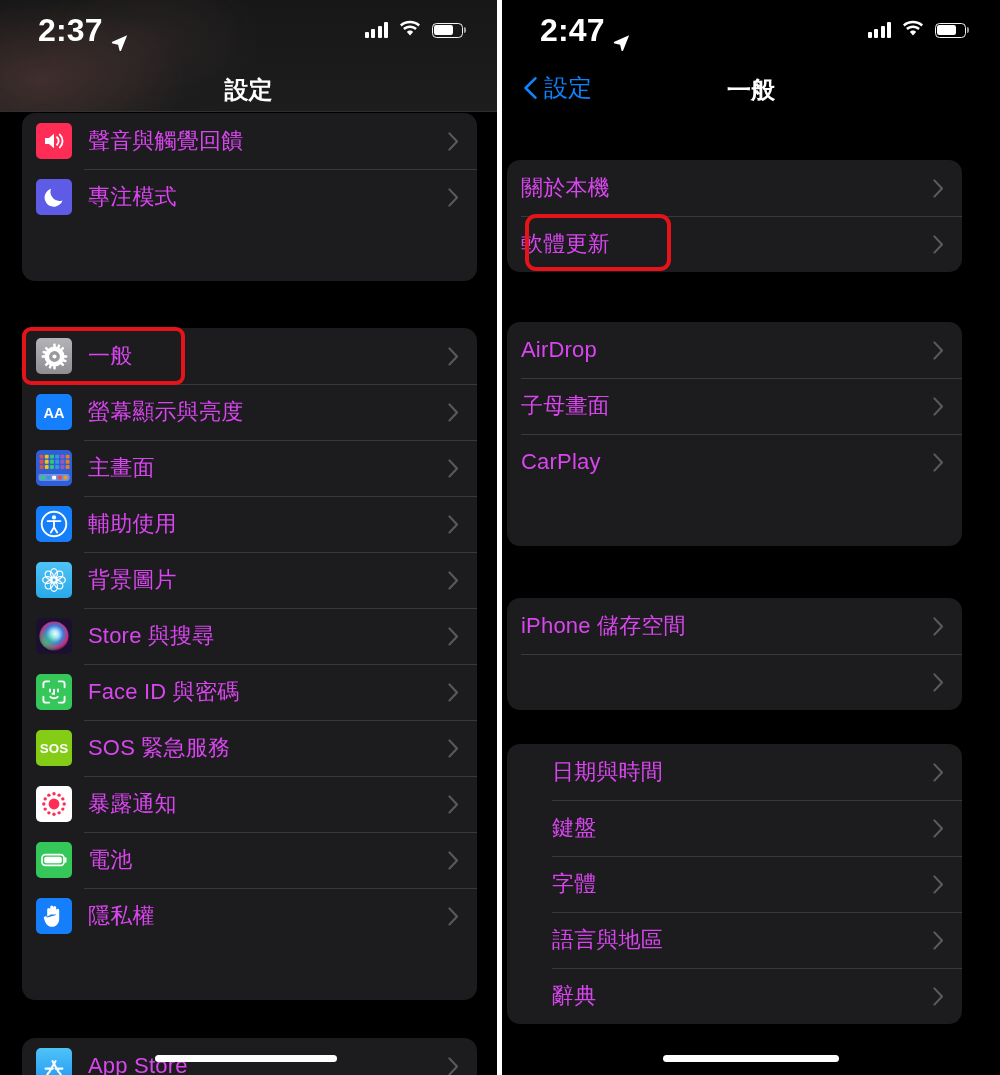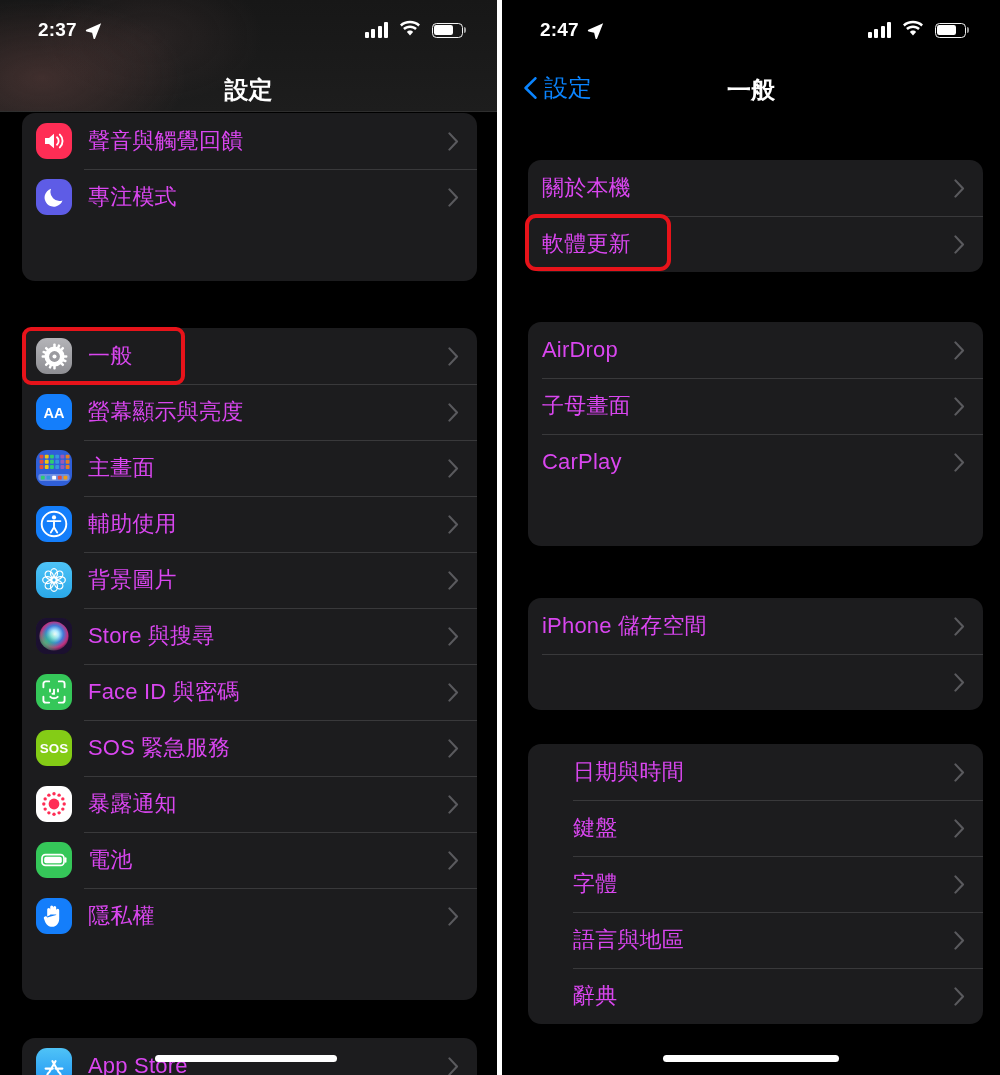--- a/index.html
+++ b/index.html
@@ -17,21 +17,21 @@
   #phone-right { left: 502px; width: 498px; }
   .divider { position: absolute; left: 497px; top: 0; width: 5px; height: 1075px; background: #fff; }
 
   
   .statusbar {
     position: absolute; top: 0; left: 0; right: 0; height: 60px;
     display: flex; align-items: center; justify-content: space-between;
     padding: 0 34px 0 38px; z-index: 6;
   }
   .sb-time {
-    color:#fff; font-size: 19px; font-weight: 700; letter-spacing: .2px;
+    color:#fff; font-size: 32px; font-weight: 700; letter-spacing: .2px;
     display:flex; align-items:center; gap:8px;
   }
   .loc-arrow { display:inline-block; width:17px; height:17px; }
   .sb-right { display:flex; align-items:center; gap:11px; }
 
   .bars { display:flex; align-items:flex-end; gap:2.5px; height:16px; }
   .bars i { display:block; width:4px; background:#fff; border-radius:1px; }
   .bars i:nth-child(1){height:6px;} .bars i:nth-child(2){height:9px;}
   .bars i:nth-child(3){height:12px;} .bars i:nth-child(4){height:16px;}
 
@@ -63,34 +63,34 @@
   .chev-back { width:13px; height:22px; display:block; }
 
   
   .content { position:absolute; left:0; right:0; top:0; bottom:0; }
 
   .card {
     position:absolute; background:#1c1c1e; border-radius:13px; overflow:hidden;
   }
   #phone-left  .card { left:22px;  width:455px; }
   #phone-right .card { left:525px; width:455px; }
-  #phone-right .card { left:26px; }
+  #phone-right .card { left:5px; }
 
   .row {
     position:relative; display:flex; align-items:center;
     height:56px; padding-left:14px; padding-right:18px;
   }
   .row + .row::before {
     content:""; position:absolute; top:0; height:1px; background:rgba(255,255,255,.13);
   }
   .has-icon + .has-icon::before { left:62px; right:0; }
   .no-icon + .no-icon::before { left:14px; right:0; }
 
   .icon {
-    width:36px; height:36px; border-radius:11px; flex:none;
+    width:36px; height:36px; border-radius:5px; flex:none;
     display:flex; align-items:center; justify-content:center; overflow:hidden;
   }
   .label {
     color:#d946ef; font-size:22px; margin-left:16px; white-space:nowrap; letter-spacing:.2px;
   }
   .no-icon .label { margin-left:0; }
   .chev {
     margin-left:auto; width:11px; height:19px; flex:none; opacity:.55;
   }
 

